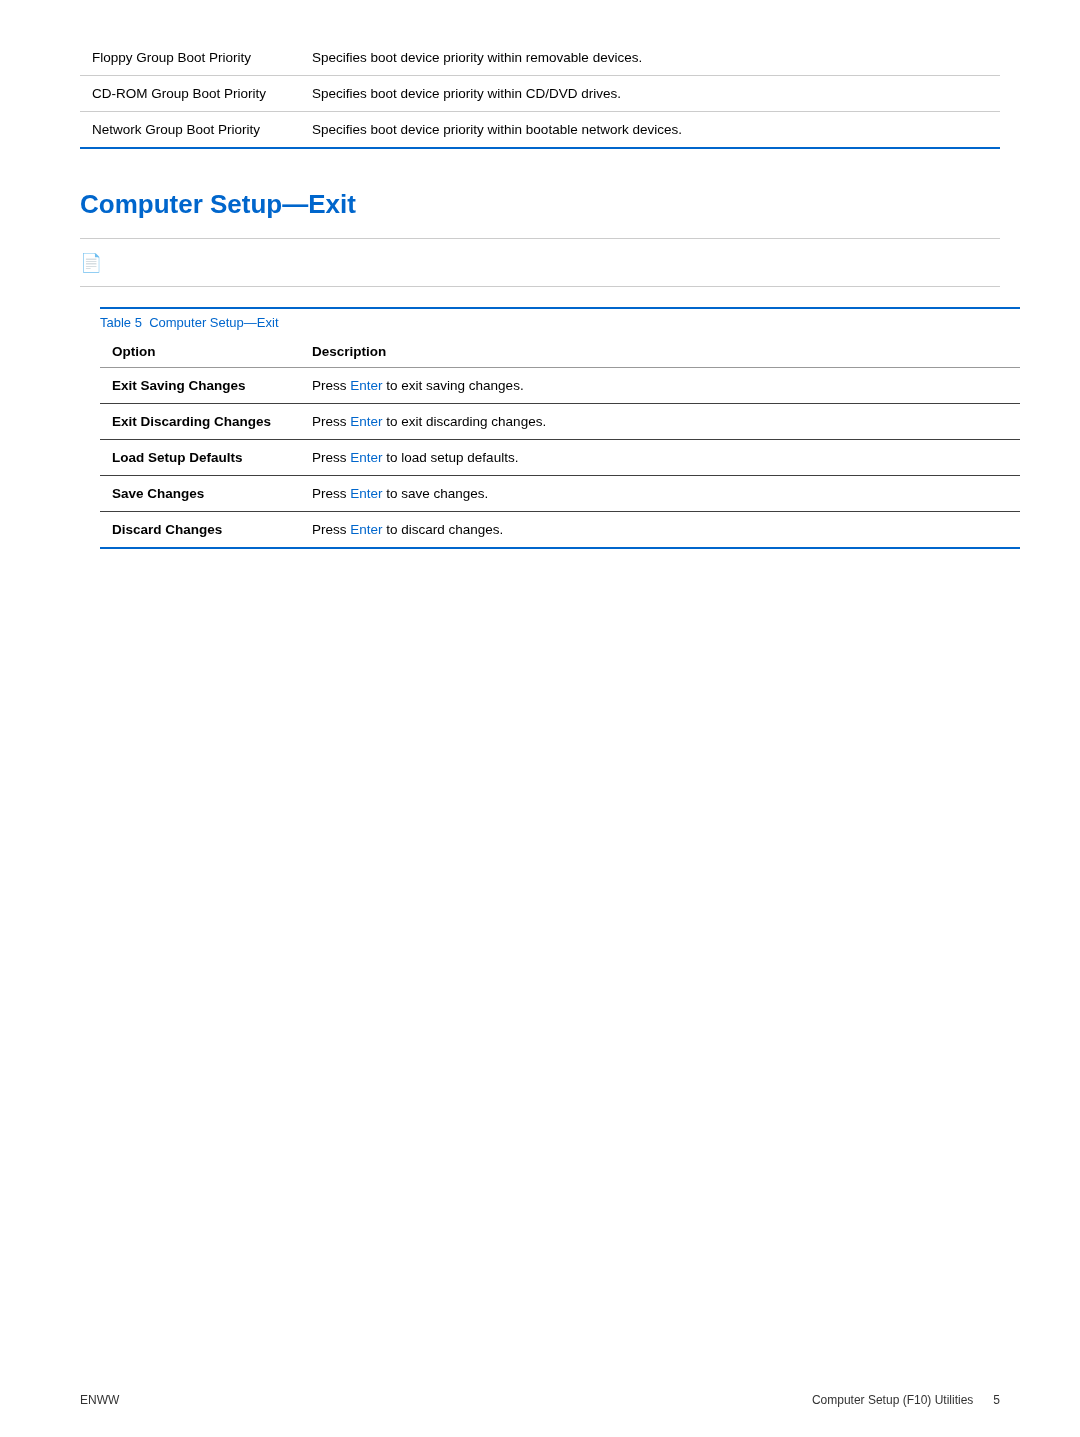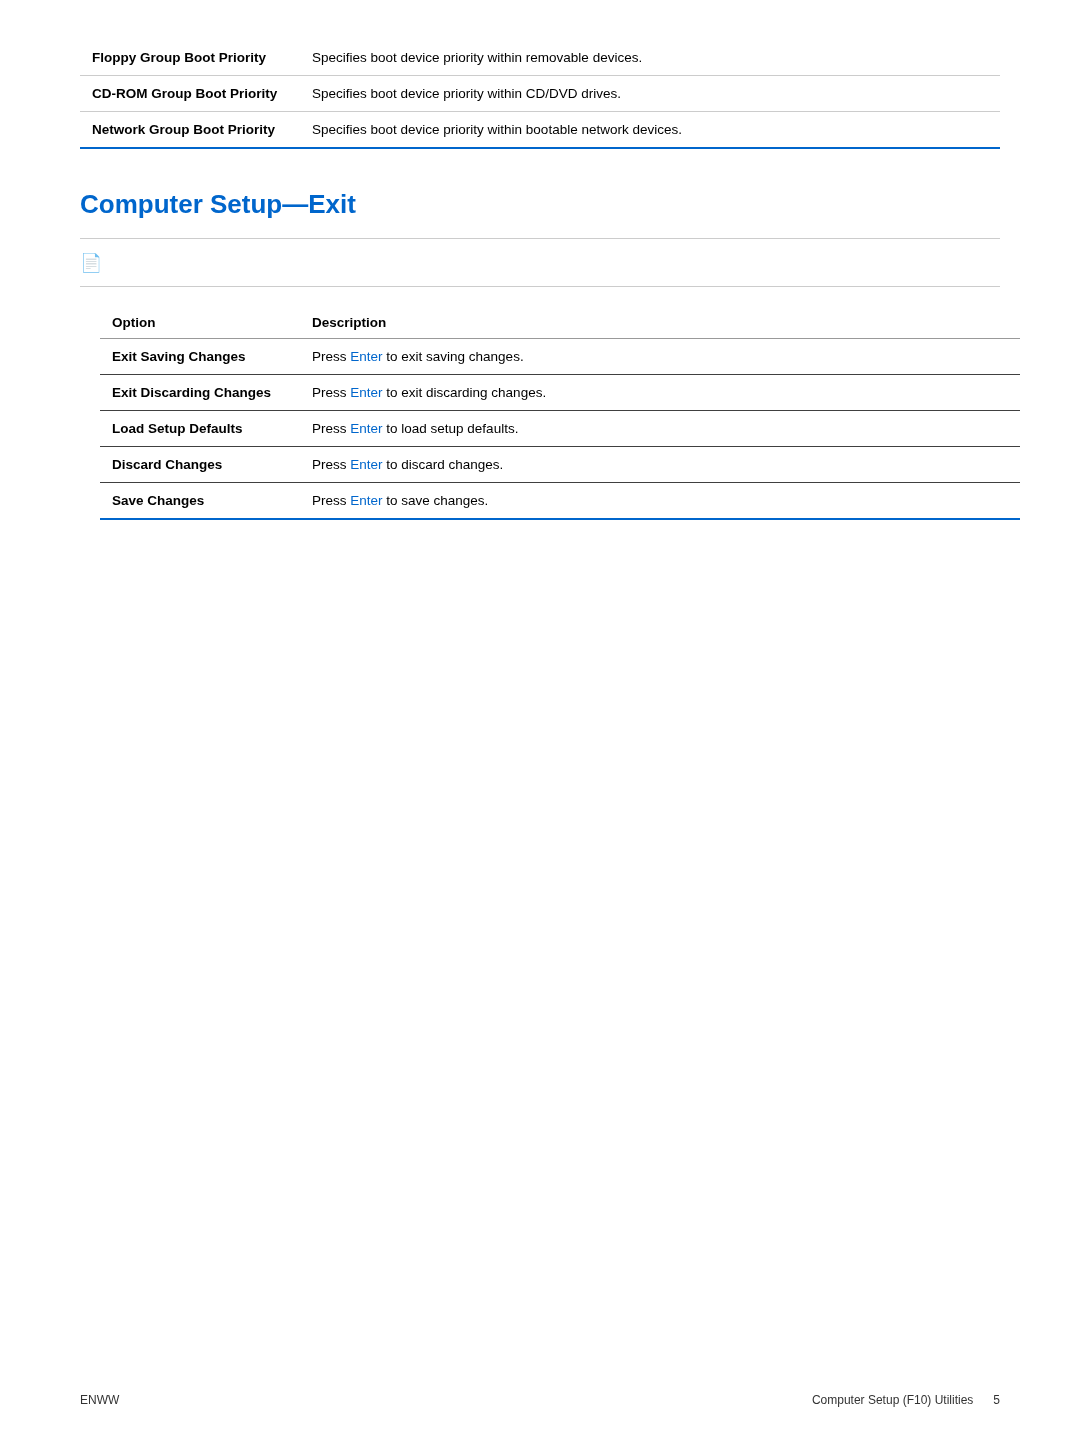--- a/index.html
+++ b/index.html
@@ -46,21 +46,21 @@
     }
 
     table.boot-table td {
       padding: 10px 12px;
       vertical-align: top;
       border-bottom: 1px solid #ccc;
       font-size: 13.5px;
     }
 
     table.boot-table td:first-child {
-      font-weight: bold;
+      font-weight: normal;
       width: 220px;
     }
 
     table.boot-table tr:last-child td {
       border-bottom: none;
     }
 
     .bottom-rule {
       border-bottom: 2px solid #0066cc;
       margin-top: 0;
@@ -195,20 +195,25 @@
   <div class="bottom-rule"></div>
 </div>
 
 <h1 class="section-heading">Computer Setup—Exit</h1>
 
 <div class="note-box">
   <span class="note-icon">📄</span>
 </div>
 
 <div class="table5-container">
+  <div class="table5-title">
+    <span class="table-word">Table</span>
+    <span class="table-word">5</span>&nbsp;
+    <span class="table-name">Computer Setup—Exit</span>
+  </div>
   <table class="exit-table">
     <thead>
       <tr>
         <th>Option</th>
         <th>Description</th>
       </tr>
     </thead>
     <tbody>
       <tr>
         <td>Exit Saving Changes</td>
@@ -216,26 +221,26 @@
       </tr>
       <tr>
         <td>Exit Discarding Changes</td>
         <td>Press <a class="enter-link">Enter</a> to exit discarding changes.</td>
       </tr>
       <tr>
         <td>Load Setup Defaults</td>
         <td>Press <a class="enter-link">Enter</a> to load setup defaults.</td>
       </tr>
       <tr>
+        <td>Save Changes</td>
+        <td>Press <a class="enter-link">Enter</a> to save changes.</td>
+      </tr>
+      <tr>
         <td>Discard Changes</td>
         <td>Press <a class="enter-link">Enter</a> to discard changes.</td>
-      </tr>
-      <tr>
-        <td>Save Changes</td>
-        <td>Press <a class="enter-link">Enter</a> to save changes.</td>
       </tr>
     </tbody>
   </table>
   <div class="bottom-rule exit-table-bottom"></div>
 </div>
 
 <div class="footer">
   <span>ENWW</span>
   <div class="footer-right">
     <span>Computer Setup (F10) Utilities</span>

